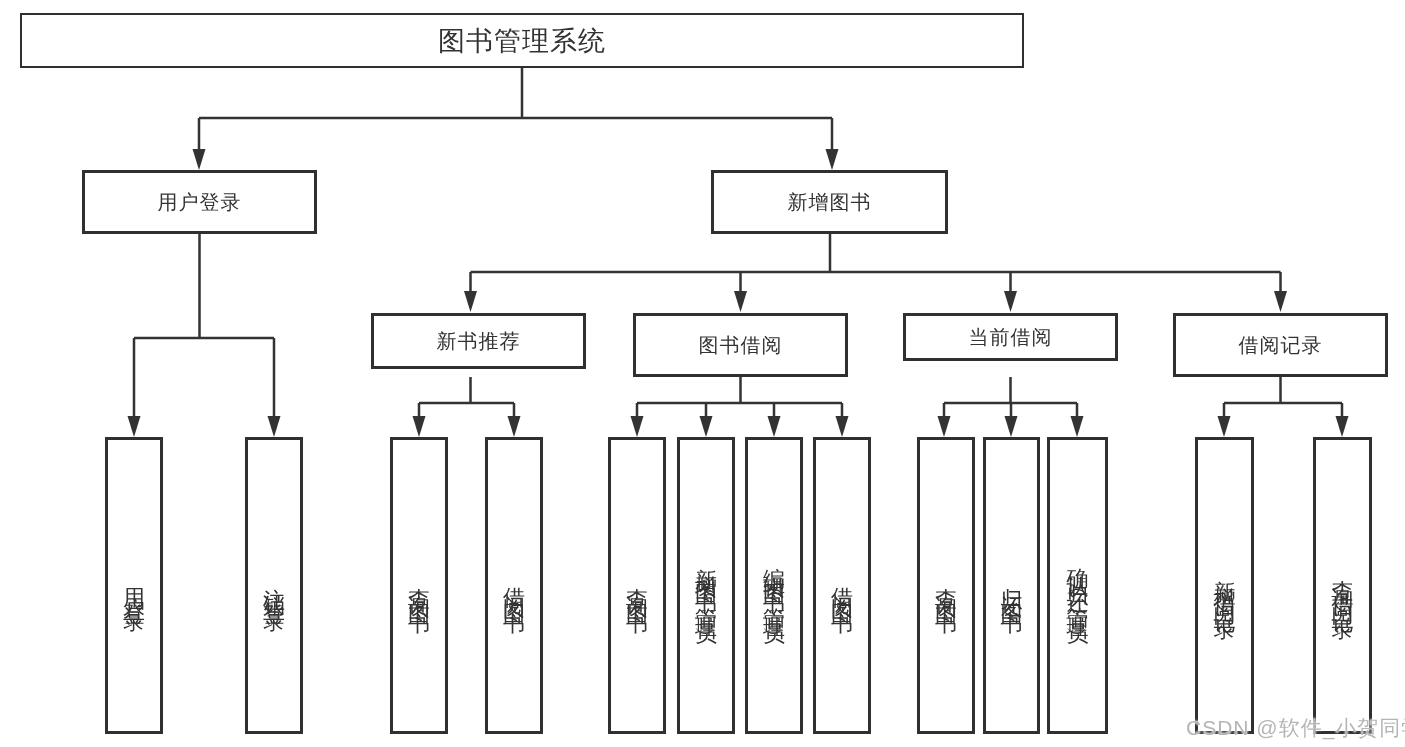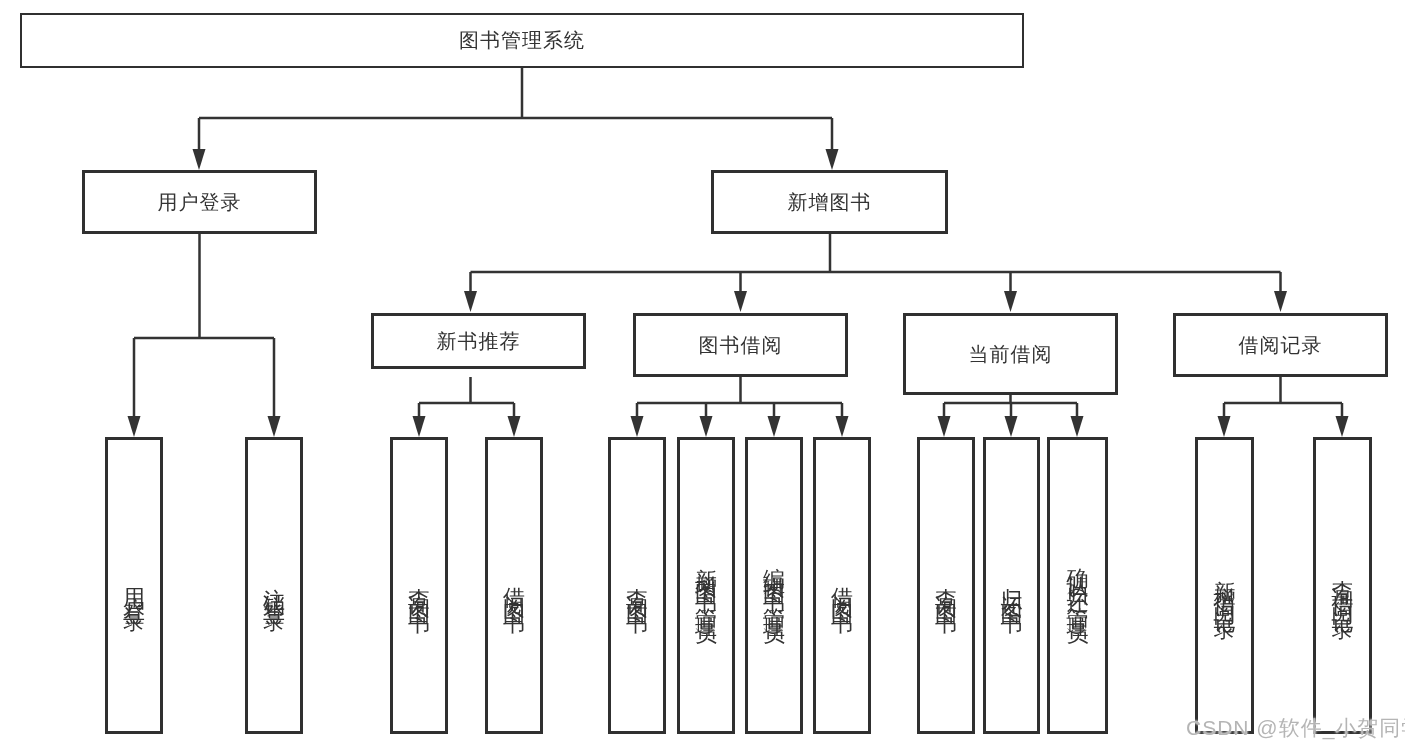--- a/index.html
+++ b/index.html
@@ -30,21 +30,21 @@
     display: flex;
     align-items: center;
     justify-content: center;
     font-size: 20px;
     letter-spacing: 1px;
     z-index: 2;
     white-space: nowrap;
   }
   .node.root {
     border-width: 2px;
-    font-size: 20px;
+    font-size: 27px;
   }
   .leaf {
     z-index: 2;
   }
   .leaf .vtext {
     writing-mode: vertical-rl;
     font-size: 22px;
     letter-spacing: 8px;
     line-height: 1;
     color: #333333;
@@ -109,21 +109,21 @@
     </g>
   </svg>
 
   <div class="node root" style="left:20px; top:13px; width:1004px; height:55px;">图书管理系统</div>
 
   <div class="node" style="left:82px; top:170px; width:235px; height:64px;">用户登录</div>
   <div class="node" style="left:711px; top:170px; width:237px; height:64px;">新增图书</div>
 
   <div class="node" style="left:371px; top:313px; width:215px; height:56px;">新书推荐</div>
   <div class="node" style="left:633px; top:313px; width:215px; height:64px;text-align:center;">图书借阅</div>
-  <div class="node" style="left:903px; top:313px; width:215px; height:82px;">当前借阅</div>
+  <div class="node" style="left:903px; top:313px; width:215px; height:48px;">当前借阅</div>
   <div class="node" style="left:1173px; top:313px; width:215px; height:64px;">借阅记录</div>
 
   <div class="node leaf" style="left:105px; top:437px; width:58px; height:297px;">
     <span class="vtext">用户登录</span>
   </div>
   <div class="node leaf" style="left:245px; top:437px; width:58px; height:297px;">
     <span class="vtext">注销登录</span>
   </div>
 
   <div class="node leaf" style="left:390px; top:437px; width:58px; height:297px;">

